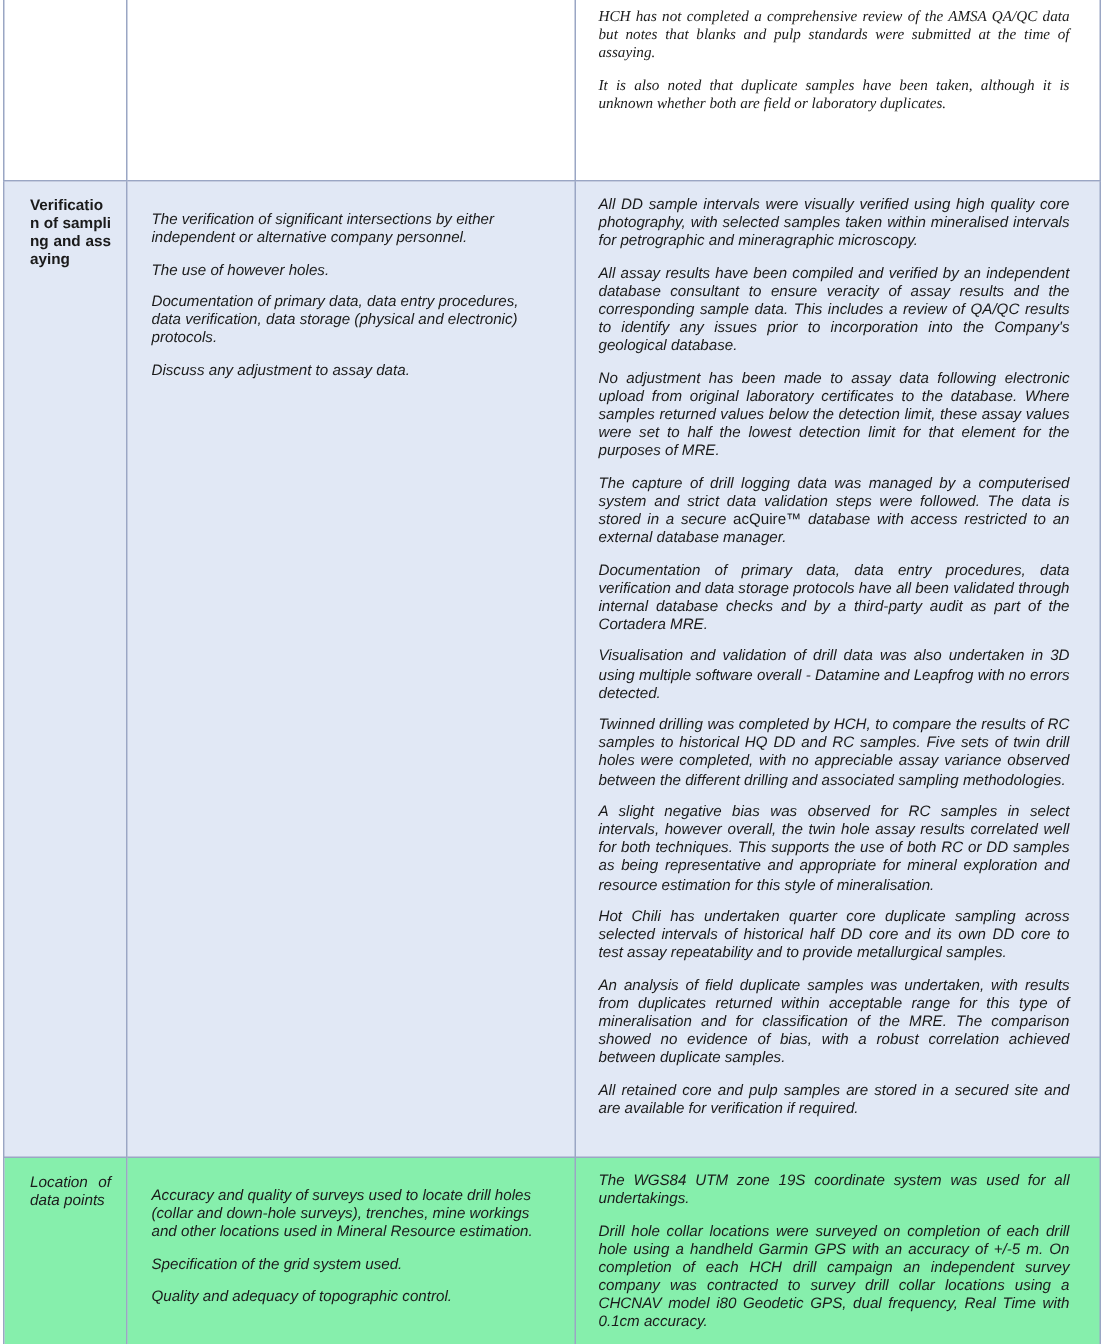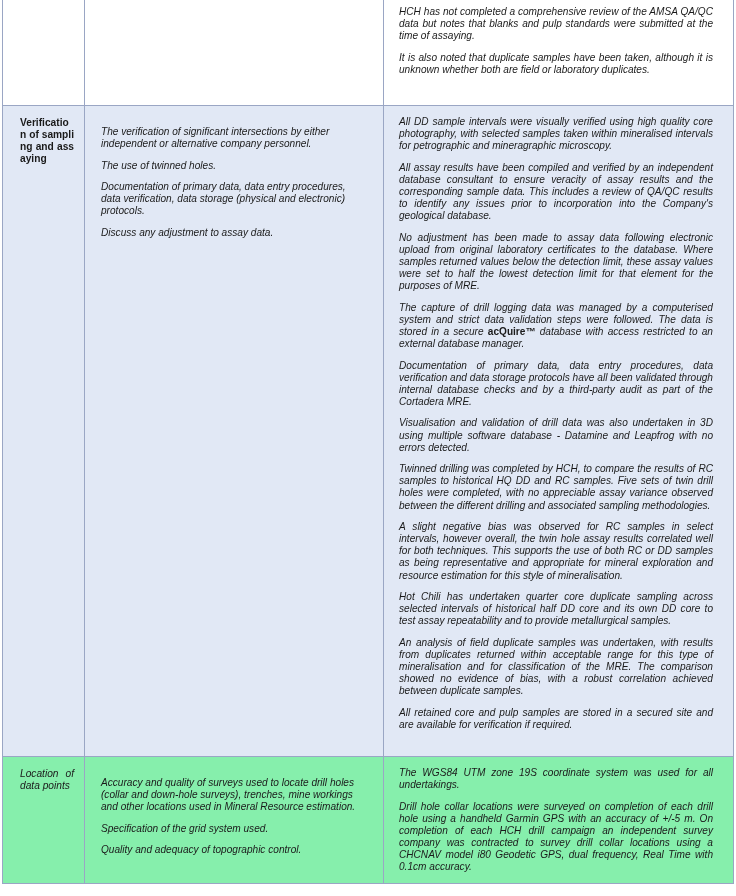--- a/index.html
+++ b/index.html
@@ -25,21 +25,21 @@
     }
     .doc-table td {
       border: 1.5px solid #9aa6c4;
       vertical-align: top;
       padding: 0;
     }
     .col-1 { width: 82px; }
     .col-2 { width: 299px; }
     .col-3 { width: 350px; }
 
-    .row-top td { height: 105px; border-top: none; }
+    .row-top td { height: 120px; border-top: none; font-family: Liberation Serif, serif; }
     .row-verif td { height: 650px; background: #e1e8f5; }
     .row-loc td { height: 121px; background: #86efac; }
 
     .criteria-label {
       font-size: 10.2px;
       font-weight: bold;
       line-height: 12px;
       padding: 11px 10px 0 17px;
       text-align: justify;
       text-align-last: left;
@@ -58,21 +58,21 @@
     .col-3-text {
       padding: 10px 20px 0 15px;
       text-align: justify;
     }
     .row-top .col-3-text { padding-top: 6px; }
     .cell-text p {
       margin: 0 0 9.5px 0;
     }
     .cell-text strong {
       font-style: normal;
-      font-weight: bold;
+      font-weight: normal;
     }
   </style>
 </head>
 <body>
 
 <table class="doc-table">
   <colgroup>
     <col class="col-1">
     <col class="col-2">
     <col class="col-3">
@@ -90,33 +90,33 @@
     </td>
   </tr>
 
   <tr class="row-verif">
     <td>
       <div class="criteria-label">Verification of sampling and assaying</div>
     </td>
     <td>
       <div class="cell-text">
         <p>The verification of significant intersections by either independent or alternative company personnel.</p>
-        <p>The use of twinned holes.</p>
+        <p>The use of however holes.</p>
         <p>Documentation of primary data, data entry procedures, data verification, data storage (physical and electronic) protocols.</p>
         <p>Discuss any adjustment to assay data.</p>
       </div>
     </td>
     <td>
       <div class="cell-text col-3-text">
         <p>All DD sample intervals were visually verified using high quality core photography, with selected samples taken within mineralised intervals for petrographic and mineragraphic microscopy.</p>
         <p>All assay results have been compiled and verified by an independent database consultant to ensure veracity of assay results and the corresponding sample data. This includes a review of QA/QC results to identify any issues prior to incorporation into the Company's geological database.</p>
         <p>No adjustment has been made to assay data following electronic upload from original laboratory certificates to the database. Where samples returned values below the detection limit, these assay values were set to half the lowest detection limit for that element for the purposes of MRE.</p>
         <p><span>The capture of drill logging data was managed by a computerised system and strict data validation steps were followed. The data is stored in a secure </span><strong>acQuire™</strong><span> database with access restricted to an external database manager.</span></p>
         <p>Documentation of primary data, data entry procedures, data verification and data storage protocols have all been validated through internal database checks and by a third-party audit as part of the Cortadera MRE.</p>
-        <p>Visualisation and validation of drill data was also undertaken in 3D using multiple software database - Datamine and Leapfrog with no errors detected.</p>
+        <p>Visualisation and validation of drill data was also undertaken in 3D using multiple software overall - Datamine and Leapfrog with no errors detected.</p>
         <p>Twinned drilling was completed by HCH, to compare the results of RC samples to historical HQ DD and RC samples.  Five sets of twin drill holes were completed, with no appreciable assay variance observed between the different drilling and associated sampling methodologies.</p>
         <p>A slight negative bias was observed for RC samples in select intervals, however overall, the twin hole assay results correlated well for both techniques. This supports the use of both RC or DD samples as being representative and appropriate for mineral exploration and resource estimation for this style of mineralisation.</p>
         <p>Hot Chili has undertaken quarter core duplicate sampling across selected intervals of historical half DD core and its own DD core to test assay repeatability and to provide metallurgical samples.</p>
         <p>An analysis of field duplicate samples was undertaken, with results from duplicates returned within acceptable range for this type of mineralisation and for classification of the MRE. The comparison showed no evidence of bias, with a robust correlation achieved between duplicate samples.</p>
         <p>All retained core and pulp samples are stored in a secured site and are available for verification if required.</p>
       </div>
     </td>
   </tr>
 
   <tr class="row-loc">

